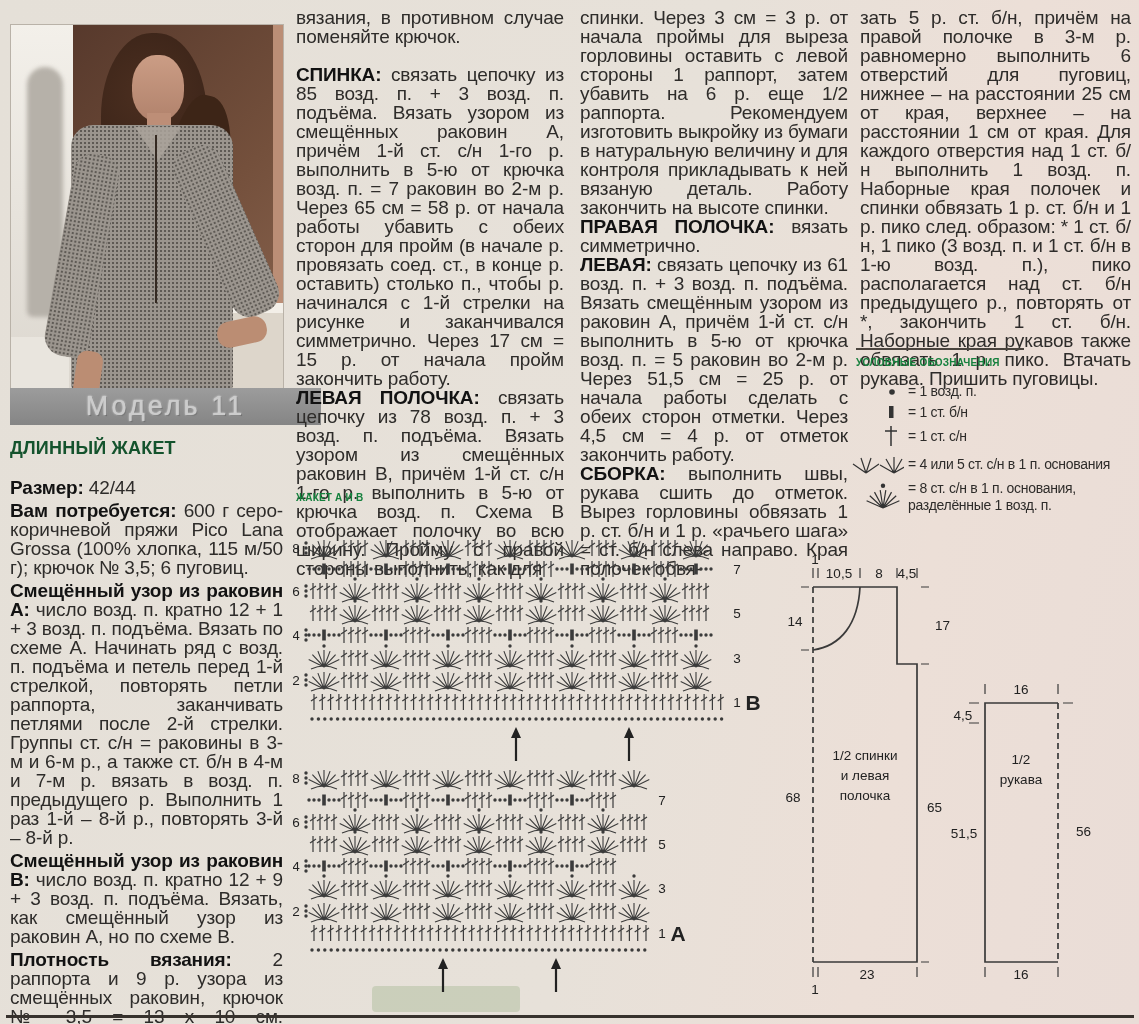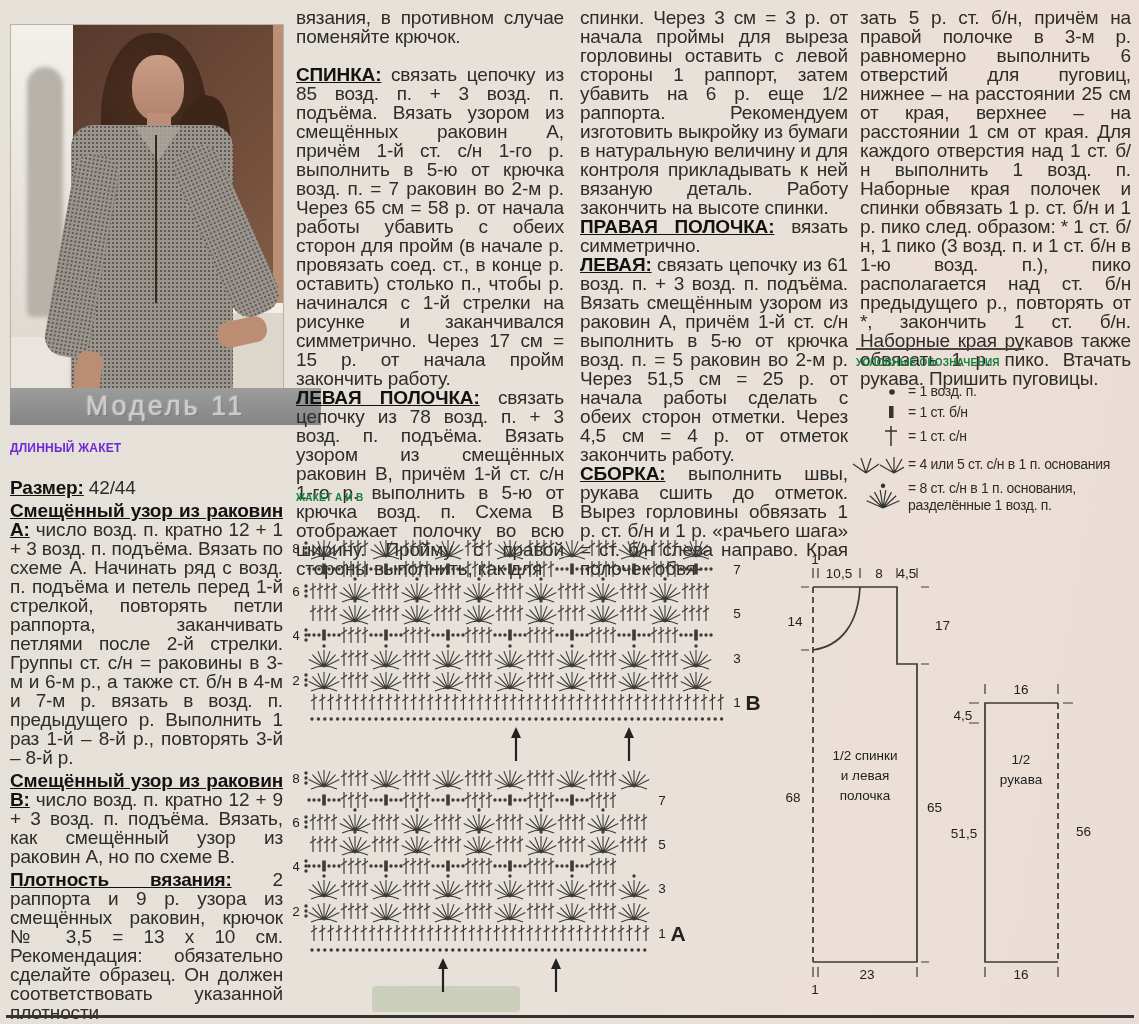--- a/index.html
+++ b/index.html
@@ -2,22 +2,22 @@
 <html><head>
 <meta charset="utf-8">
 <style>
   html,body{margin:0;padding:0;}
   body{width:1139px;height:1024px;overflow:hidden;position:relative;
        font-family:"Liberation Sans", sans-serif;
        background:linear-gradient(100deg,#e5e0d8 0%,#e7e1d9 55%,#ecdfd7 78%,#eaddd7 100%);}
   .abs{position:absolute;}
   .para{margin:0;text-align:justify;font-size:19px;line-height:19px;color:#2e2c2a;letter-spacing:-0.15px;}
   .c1 .para{margin-bottom:4px;}
-  .lead{font-weight:bold;color:#121212;text-decoration:underline;}
-  h1.title{margin:0;font-size:12px;line-height:22px;color:#6d28d9;letter-spacing:0.2px;}
+  .lead{font-weight:bold;color:#121212;}
+  h1.title{margin:0;font-size:18px;line-height:22px;color:#14532d;letter-spacing:0.2px;}
   .sec-head{font-weight:bold;font-size:10px;color:#15803d;letter-spacing:0.2px;}
   
   .photo{left:10px;top:24px;width:272px;height:364px;overflow:hidden;border:1px solid #b9b2a8;background:#6e4a39;}
   .ph{position:absolute;}
   .speck{background-color:#9b958e;background-image:radial-gradient(rgba(45,42,38,.55) 1px,transparent 1.3px);background-size:4px 4px;}
   .caption{left:10px;top:388px;width:311px;height:37px;background:linear-gradient(#9c9c9c,#858585);
            display:flex;align-items:center;justify-content:center;
            font-size:27px;letter-spacing:3px;color:#cccccc;
            text-shadow:0 0 2px #f2f2f2,1px 1px 1px #5e5e5e;}
   
@@ -53,20 +53,21 @@
   <div class="ph" style="left:64px;top:326px;width:26px;height:48px;background:#bb8d73;border-radius:10px;transform:rotate(8deg);"></div>
 </div>
 <div class="abs caption">
     <span>Модель 11</span>
   </div>
 
 <div class="abs c1" style="left:10px;top:437px;width:273px;">
   <h1 class="title">ДЛИННЫЙ ЖАКЕТ</h1>
   <div style="height:19px;"></div>
   <p class="para"><b class="lead">Размер:</b> <span>42/44</span></p>
+  <p class="para"><b class="lead">Вам потребуется:</b> <span>600 г серо-коричневой пряжи Pico Lana Grossa (100% хлопка, 115 м/50 г); крючок № 3,5; 6 пуговиц.</span></p>
   <p class="para"><b class="lead">Смещённый узор из раковин А:</b> <span>число возд. п. кратно 12 + 1 + 3 возд. п. подъёма. Вязать по схеме А. Начинать ряд с возд. п. подъёма и петель перед 1-й стрелкой, повторять петли раппорта, заканчивать петлями после 2-й стрелки. Группы ст. с/н = раковины в 3-м и 6-м р., а также ст. б/н в 4-м и 7-м р. вязать в возд. п. предыдущего р. Выполнить 1 раз 1-й – 8-й р., повторять 3-й – 8-й р.</span></p>
   <p class="para"><b class="lead">Смещённый узор из раковин В:</b> <span>число возд. п. кратно 12 + 9 + 3 возд. п. подъёма. Вязать, как смещённый узор из раковин А, но по схеме В.</span></p>
   <p class="para"><b class="lead">Плотность вязания:</b> <span>2 раппорта и 9 р. узора из смещённых раковин, крючок № 3,5 = 13 x 10 см. Рекомендация: обязательно сделайте образец. Он должен соответствовать указанной плотности</span></p>
 </div>
 
 <div class="abs" style="left:296px;top:8px;width:268px;">
   <p class="para"><span>вязания, в противном случае поменяйте крючок.</span></p>
   <p class="para" style="margin-top:19px;"><b class="lead">СПИНКА:</b> <span>связать цепочку из 85 возд. п. + 3 возд. п. подъёма. Вязать узором из смещённых раковин А, причём 1-й ст. с/н 1-го р. выполнить в 5-ю от крючка возд. п. = 7 раковин во 2-м р. Через 65 см = 58 р. от начала работы убавить с обеих сторон для пройм (в начале р. провязать соед. ст., в конце р. оставить) столько п., чтобы р. начинался с 1-й стрелки на рисунке и заканчивался симметрично. Через 17 см = 15 р. от начала пройм закончить работу.</span></p>
   <p class="para"><b class="lead">ЛЕВАЯ ПОЛОЧКА:</b> <span>связать цепочку из 78 возд. п. + 3 возд. п. подъёма. Вязать узором из смещённых раковин В, причём 1-й ст. с/н 1-го р. выполнить в 5-ю от крючка возд. п. Схема В отображает полочку во всю ширину. Пройму с правой стороны выполнить, как для</span></p>
 </div>

